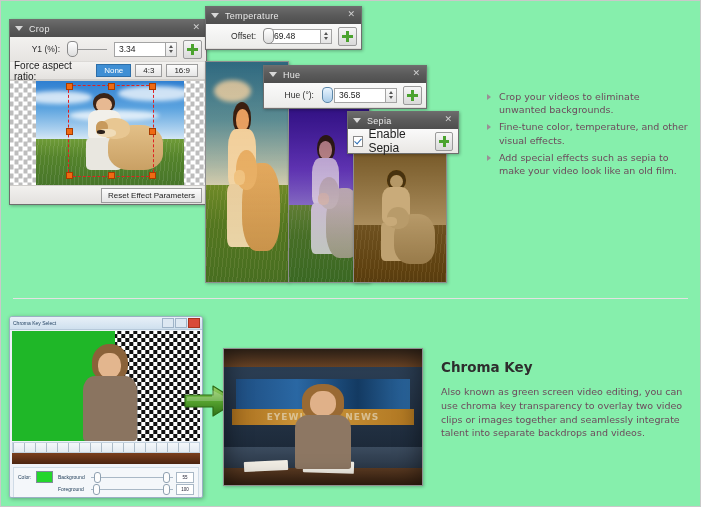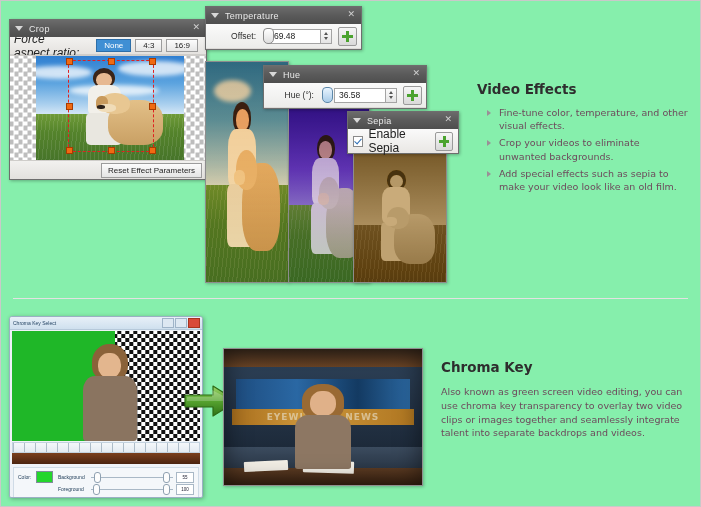--- a/index.html
+++ b/index.html
@@ -49,21 +49,21 @@
     background:linear-gradient(to bottom,#f6f6f6,#d9d9d9);position:relative;
   }
   .plusbtn:before,.plusbtn:after{content:"";position:absolute;background:#4ba32f;}
   .plusbtn:before{left:3px;right:3px;top:7px;height:3px;}
   .plusbtn:after{top:3px;bottom:3px;left:7px;width:3px;}
 
   
   #crop-panel{left:8px;top:18px;width:196px;}
   .ar-row{display:flex;align-items:center;height:17px;padding:0 4px;
           background:linear-gradient(to bottom,#f3f2f0,#e4e2df);border-bottom:1px solid #cfcdca;}
-  .ar-label{font-size:12px;color:#222;margin-right:16px;font-style:italic;}
+  .ar-label{font-size:10px;color:#222;margin-right:16px;}
   .ar-btn{font-size:8px;padding:1px 7px;border:1px solid #9c9c9c;background:linear-gradient(to bottom,#fcfcfc,#e6e6e6);
           color:#222;margin-right:4px;}
   .ar-btn.sel{background:#3f8fd4;color:#fff;border-color:#2d6ea8;}
   .ar-btn.r2{margin-left:auto;}
 
   .preview-wrap{position:relative;height:104px;background:
      repeating-conic-gradient(#ffffff 0% 25%, #bdbdbd 0% 50%) 50%/9px 9px;
      border-top:1px solid #cfcdca;overflow:hidden;}
   
   .photo-dog{position:absolute;inset:0;}
@@ -196,20 +196,33 @@
   <div class="divider"></div>
 
   <div class="panel" id="crop-panel">
     <div class="panel-head">
       <span class="tri"></span>
       <span class="ttl">Crop</span>
       <span class="x">✕</span>
     </div>
 
 
+    <div class="row alt">
+      <span class="row-label">Y1 (%):</span>
+      <span class="slider">
+        <span class="track"></span>
+        <span class="knob" style="left:3%"></span>
+      </span>
+      <span class="num">3.34</span>
+      <span class="spin">
+          <i class="up"></i>
+          <i class="dn"></i>
+        </span>
+      <span class="plusbtn"></span>
+    </div>
 
 
 
     <div class="ar-row">
       <span class="ar-label">Force aspect ratio:</span>
       <span class="ar-btn sel">None</span>
       <span class="ar-btn r2">4:3</span>
       <span class="ar-btn">16:9</span>
     </div>
 
@@ -354,24 +367,23 @@
       <span class="x">✕</span>
     </div>
     <div class="sepia-row">
       <span class="chk"></span>
       <span class="sepia-lbl">Enable Sepia</span>
       <span class="plusbtn" style="margin-left:auto"></span>
     </div>
   </div>
 
   <div class="txt-block" style="left:476px;top:80px;width:212px;">
-    <div class="txt-h">Video Effects</div>
     <ul class="bullets">
+      <li>Crop your videos to eliminate unwanted backgrounds.</li>
       <li>Fine-tune color, temperature, and other visual effects.</li>
-      <li>Crop your videos to eliminate unwanted backgrounds.</li>
       <li>Add special effects such as sepia to make your video look like an old film.</li>
     </ul>
   </div>
 
   <div class="txt-block" style="left:440px;top:358px;width:244px;">
     <div class="txt-h">Chroma Key</div>
     <div class="para">Also known as green screen video editing, you can use chroma key transparency to overlay two video clips or images together and seamlessly integrate talent into separate backdrops and videos.</div>
   </div>
 
   <div id="chroma-dialog">

